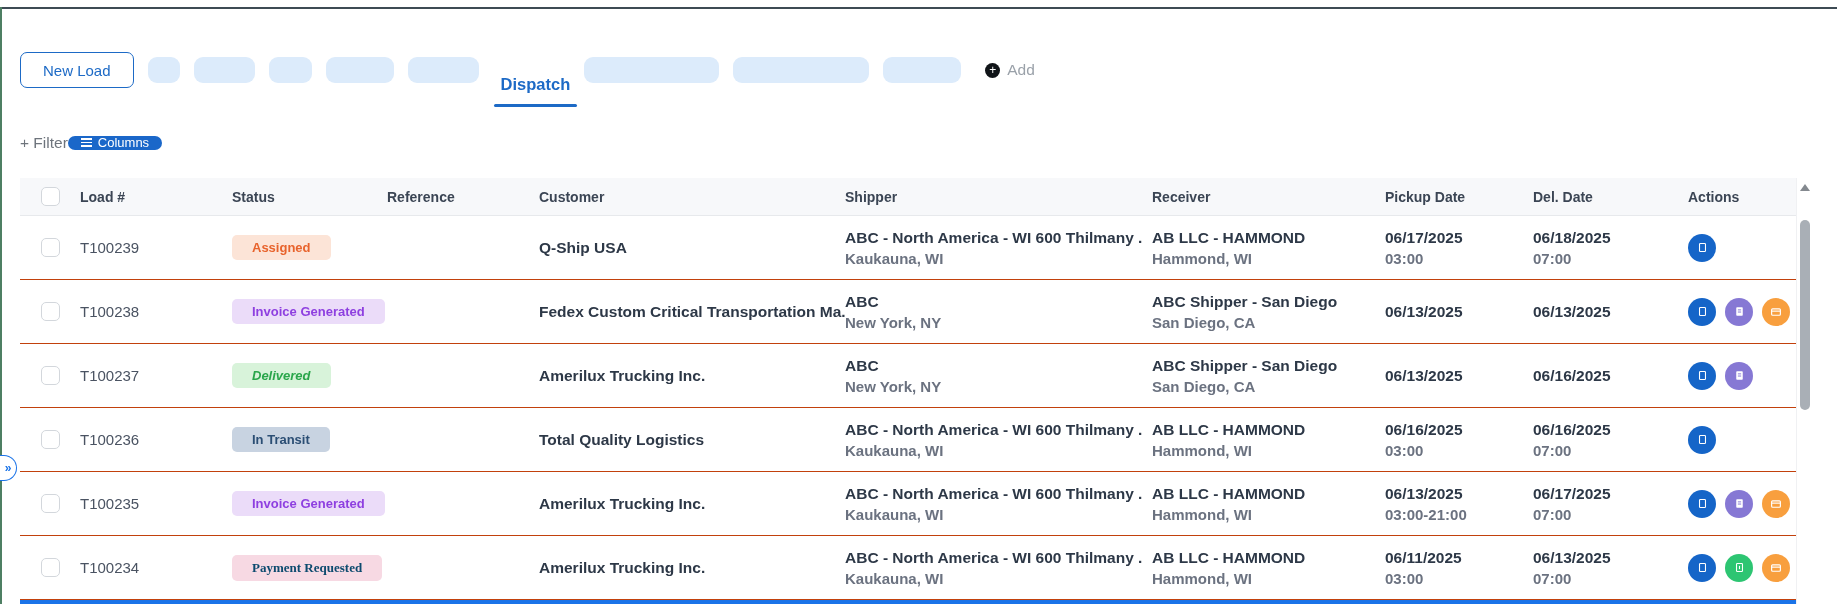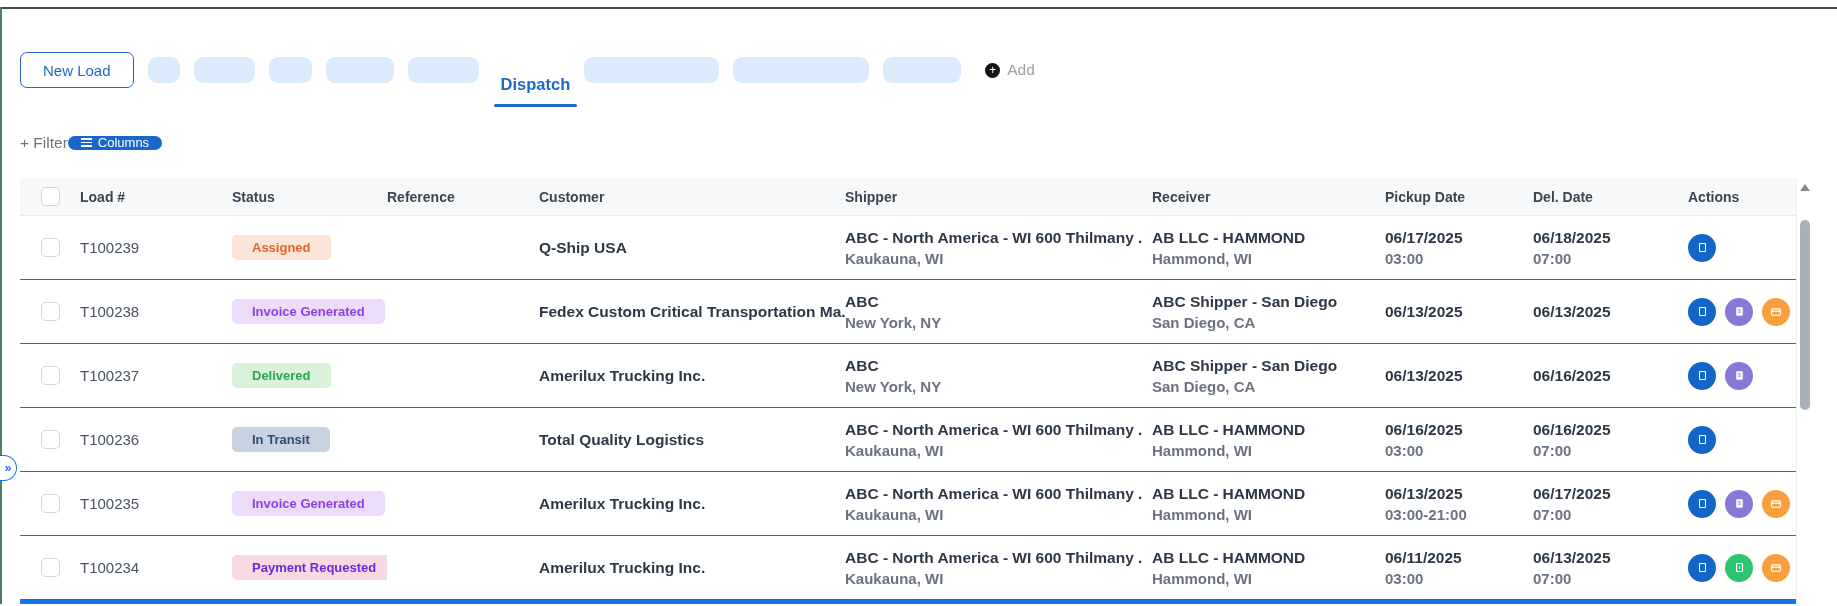--- a/index.html
+++ b/index.html
@@ -211,21 +211,21 @@
             </span>
           </span>
         </div>
   </div>
 
   <div class="grid trow">
     <div class="cell cb-cell">
           <span class="checkbox"></span>
         </div>
     <div class="cell load-num">T100237</div>
-    <div class="cell"><span class="badge" style="background: rgb(216, 243, 218); color: rgb(42, 166, 75);">Delivered</span></div>
+    <div class="cell"><span class="badge" style="background: rgb(216, 243, 218); color: rgb(42, 166, 75); font-style: italic;">Delivered</span></div>
     <div class="cell load-num"></div>
     <div class="cell primary semibold">Amerilux Trucking Inc.</div>
     <div class="cell">
       <div class="primary semibold">ABC</div>
       <div class="secondary">New York, NY</div>
     </div>
     <div class="cell">
       <div class="primary semibold">ABC Shipper - San Diego</div>
       <div class="secondary">San Diego, CA</div>
     </div>
@@ -342,21 +342,21 @@
             </span>
           </span>
         </div>
   </div>
 
   <div class="grid trow">
     <div class="cell cb-cell">
           <span class="checkbox"></span>
         </div>
     <div class="cell load-num">T100234</div>
-    <div class="cell"><span class="badge" style="background: rgb(247, 217, 227); color: #6d28d9;">Payment Requested</span></div>
+    <div class="cell"><span class="badge" style="background: rgb(247, 217, 227); color: #0c4a6e; font-family: Liberation Serif, serif;">Payment Requested</span></div>
     <div class="cell load-num"></div>
     <div class="cell primary semibold">Amerilux Trucking Inc.</div>
     <div class="cell">
       <div class="primary semibold">ABC - North America - WI 600 Thilmany ...</div>
       <div class="secondary">Kaukauna, WI</div>
     </div>
     <div class="cell">
       <div class="primary semibold">AB LLC - HAMMOND</div>
       <div class="secondary">Hammond, WI</div>
     </div>

